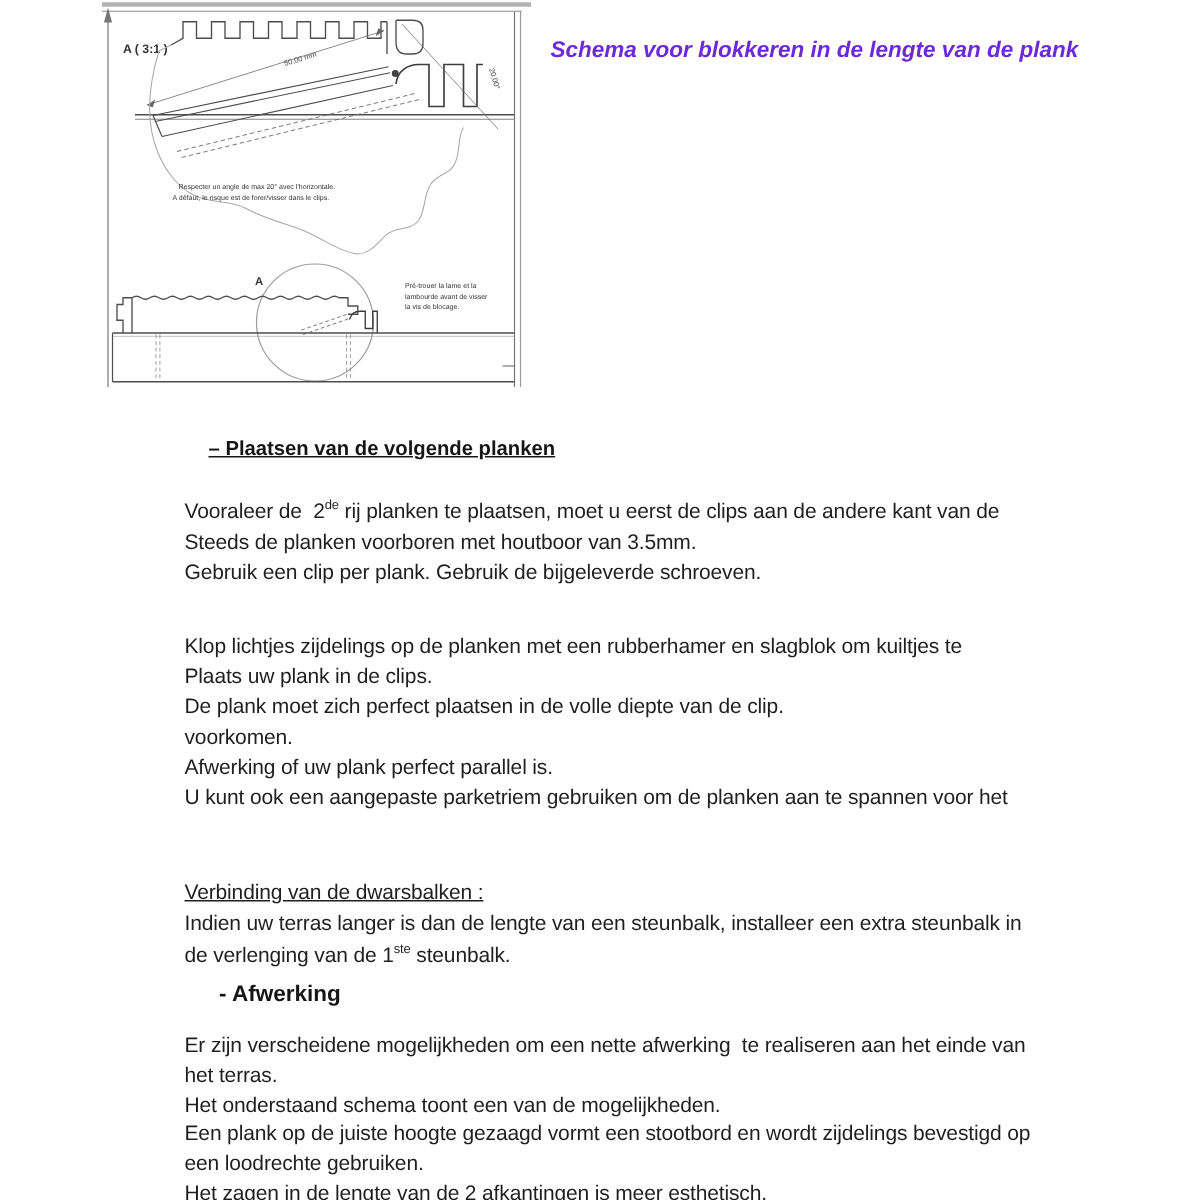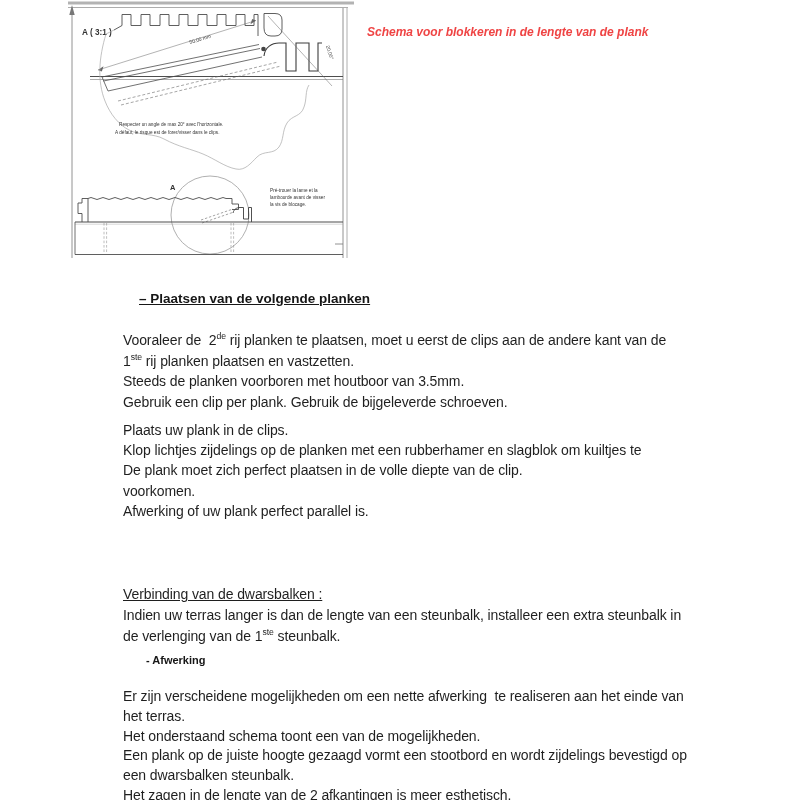--- a/index.html
+++ b/index.html
@@ -5,26 +5,26 @@
   html,body{margin:0;padding:0;}
   body{
     width:800px;height:800px;position:relative;background:#ffffff;
     font-family:"Liberation Sans", sans-serif;color:#212121;overflow:hidden;
   }
   .abs{position:absolute;}
   .tline{white-space:pre;}
   .body-text{font-size:14px;letter-spacing:-0.1px;color:#1f1f1f;}
   .u{text-decoration:underline;}
   sup{font-size:62%;line-height:0;}
-  #caption{left:367px;top:25px;font-size:12px;font-weight:bold;font-style:italic;color:#ef4444;}
+  #caption{left:367px;top:25px;font-size:15px;font-weight:bold;font-style:italic;color:#6d28d9;}
   #h-plaatsen{left:139px;top:291px;font-size:13.5px;font-weight:bold;color:#161616;text-decoration:underline;}
   #para-a{left:123px;top:330px;line-height:20.7px;}
   #para-b{left:123px;top:420px;line-height:20.2px;}
   #para-c{left:123px;top:562px;line-height:20.8px;margin-top:22px;}
-  #h-afwerking{left:146px;top:654px;font-size:11px;font-weight:bold;color:#161616;}
+  #h-afwerking{left:146px;top:654px;font-size:15px;font-weight:bold;color:#161616;}
   #para-d{left:123px;top:687px;line-height:19.8px;}
   #drawing{left:62px;top:0px;}
   svg text{font-family:"Liberation Sans", sans-serif;}
 </style>
 </head>
 <body>
 
 <svg id="drawing" class="abs" width="292" height="264" viewBox="0 0 292 264">
   <g stroke="#4d4d4d" stroke-width="0.8" fill="none">
     <line x1="6" y1="3" x2="292" y2="3" stroke="#b3b3b3" stroke-width="3"></line>
@@ -105,38 +105,38 @@
     <text x="208" y="199" font-size="4.7" fill="#333">lambourde avant de visser</text>
     <text x="208" y="206" font-size="4.7" fill="#333">la vis de blocage.</text>
   </g>
 </svg>
 
 <div id="caption" class="abs">Schema voor blokkeren in de lengte van de plank</div>
 
 <div id="h-plaatsen" class="abs">– Plaatsen van de volgende planken</div>
 <div id="para-a" class="abs body-text">
     <div class="tline">Vooraleer de  2<sup>de</sup> rij planken te plaatsen, moet u eerst de clips aan de andere kant van de</div>
-    <div class="tline">1<sup>ste</sup> rij planken plaatsen en vastzetten.</div>
     <div class="tline">Steeds de planken voorboren met houtboor van 3.5mm.</div>
     <div class="tline">Gebruik een clip per plank. Gebruik de bijgeleverde schroeven.</div>
   </div>
 <div id="para-b" class="abs body-text">
+    <div class="tline">Klop lichtjes zijdelings op de planken met een rubberhamer en slagblok om kuiltjes te</div>
     <div class="tline">Plaats uw plank in de clips.</div>
-    <div class="tline">Klop lichtjes zijdelings op de planken met een rubberhamer en slagblok om kuiltjes te</div>
     <div class="tline">De plank moet zich perfect plaatsen in de volle diepte van de clip.</div>
     <div class="tline">voorkomen.</div>
     <div class="tline">Afwerking of uw plank perfect parallel is.</div>
+    <div class="tline">U kunt ook een aangepaste parketriem gebruiken om de planken aan te spannen voor het</div>
   </div>
 <div id="para-c" class="abs body-text">
     <div class="tline"><span class="u">Verbinding van de dwarsbalken :</span></div>
     <div class="tline">Indien uw terras langer is dan de lengte van een steunbalk, installeer een extra steunbalk in</div>
     <div class="tline">de verlenging van de 1<sup>ste</sup> steunbalk.</div>
   </div>
 
 <div id="h-afwerking" class="abs">- Afwerking</div>
 <div id="para-d" class="abs body-text">
     <div class="tline">Er zijn verscheidene mogelijkheden om een nette afwerking  te realiseren aan het einde van</div>
     <div class="tline">het terras.</div>
     <div class="tline">Het onderstaand schema toont een van de mogelijkheden.</div>
     <div class="tline">Een plank op de juiste hoogte gezaagd vormt een stootbord en wordt zijdelings bevestigd op</div>
-    <div class="tline">een dwarsbalken steunbalk.</div>
+    <div class="tline">een loodrechte gebruiken.</div>
     <div class="tline">Het zagen in de lengte van de 2 afkantingen is meer esthetisch.</div>
   </div>
 
 </body></html>

